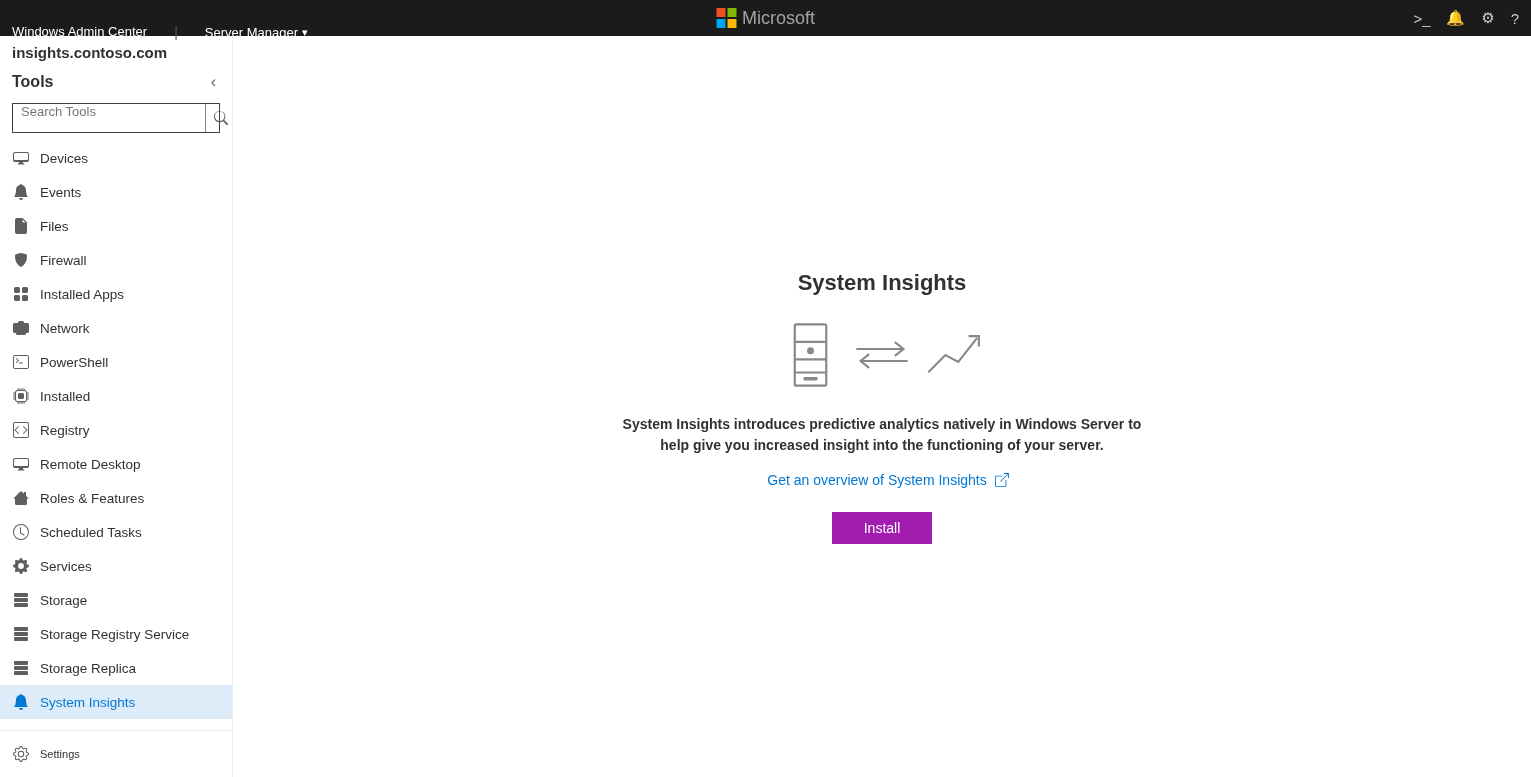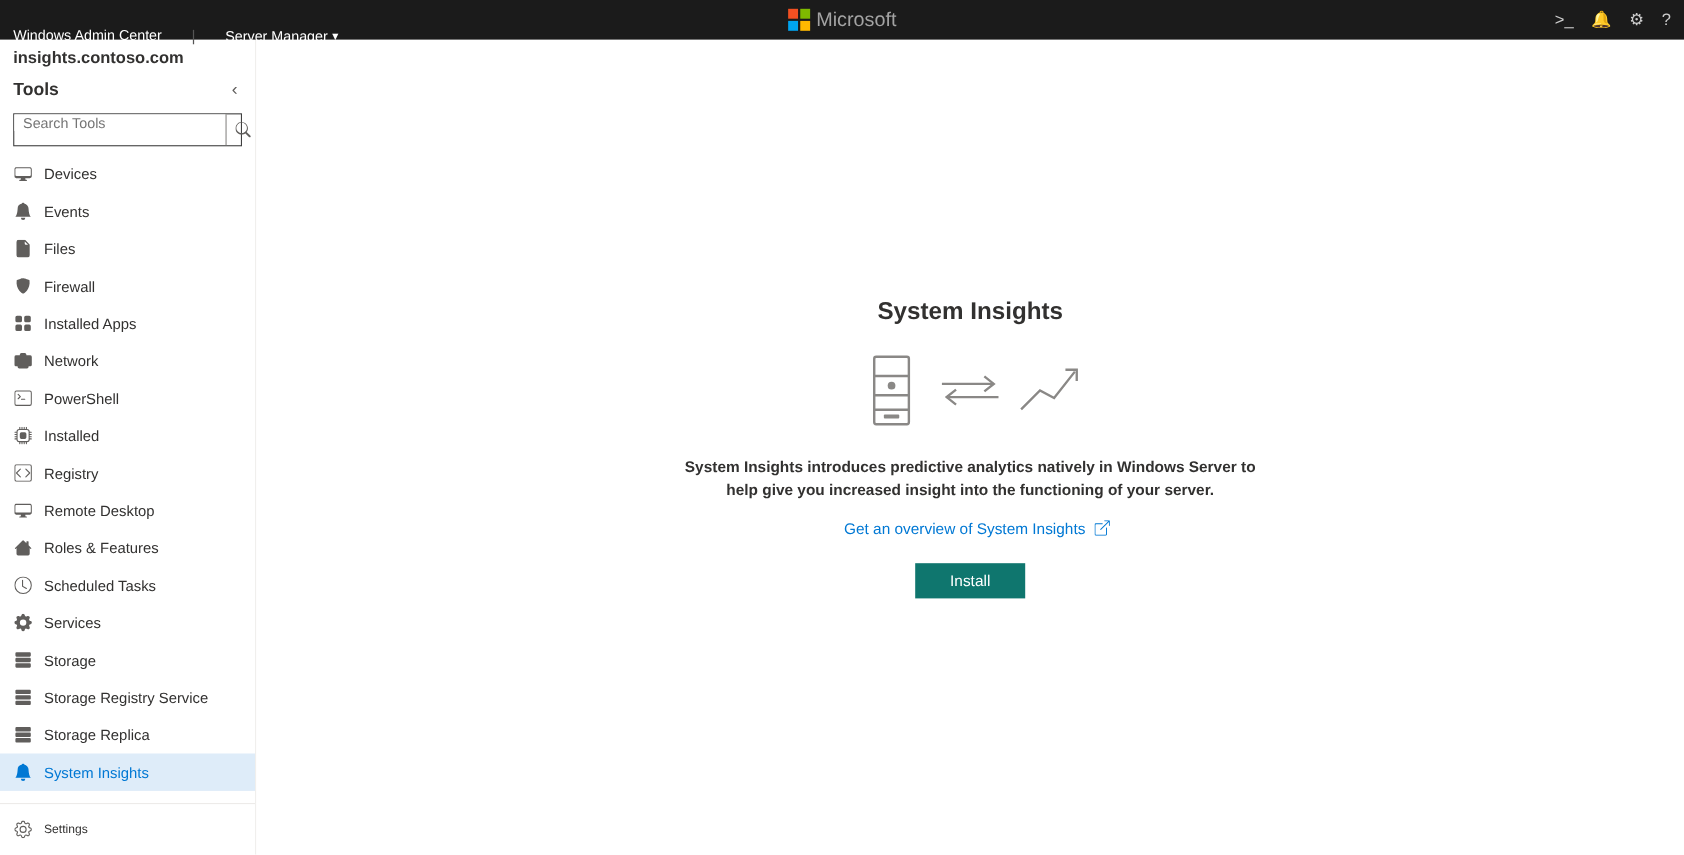--- a/index.html
+++ b/index.html
@@ -59,21 +59,21 @@
     
     .main-content { flex: 1; display: flex; align-items: center; justify-content: center; background: #fff; }
     .install-panel { display: flex; flex-direction: column; align-items: center; text-align: center; max-width: 520px; gap: 16px; }
     .install-panel-title { font-size: 22px; font-weight: 600; color: #323130; }
     .install-icons { display: flex; align-items: center; gap: 12px; margin: 8px 0; }
     .install-icon-server { width: 60px; height: 70px; display: flex; align-items: center; justify-content: center; }
     .install-icon-arrows { width: 60px; height: 70px; display: flex; align-items: center; justify-content: center; }
     .install-icon-chart { width: 60px; height: 70px; display: flex; align-items: center; justify-content: center; }
     .install-description { font-size: 14px; color: #323130; line-height: 1.5; font-weight: bold; }
     .install-link { color: #0078d4; text-decoration: none; font-size: 14px; display: flex; align-items: center; gap: 8px; margin-left: 12px; }
-    .install-btn { background: #0f766e; color: #fff; border: none; padding: 8px 32px; font-size: 14px; cursor: pointer; margin-top: 8px; }
+    .install-btn { background: #a21caf; color: #fff; border: none; padding: 8px 32px; font-size: 14px; cursor: pointer; margin-top: 8px; }
   </style>
 </head>
 <body>
 
 <div class="top-bar">
   <div class="top-bar-left">
     <span class="top-bar-title">Windows Admin Center</span>
     <span style="color:#555; margin: 0 4px;">|</span>
     <span class="top-bar-server-manager">
       <span>Server Manager</span>

